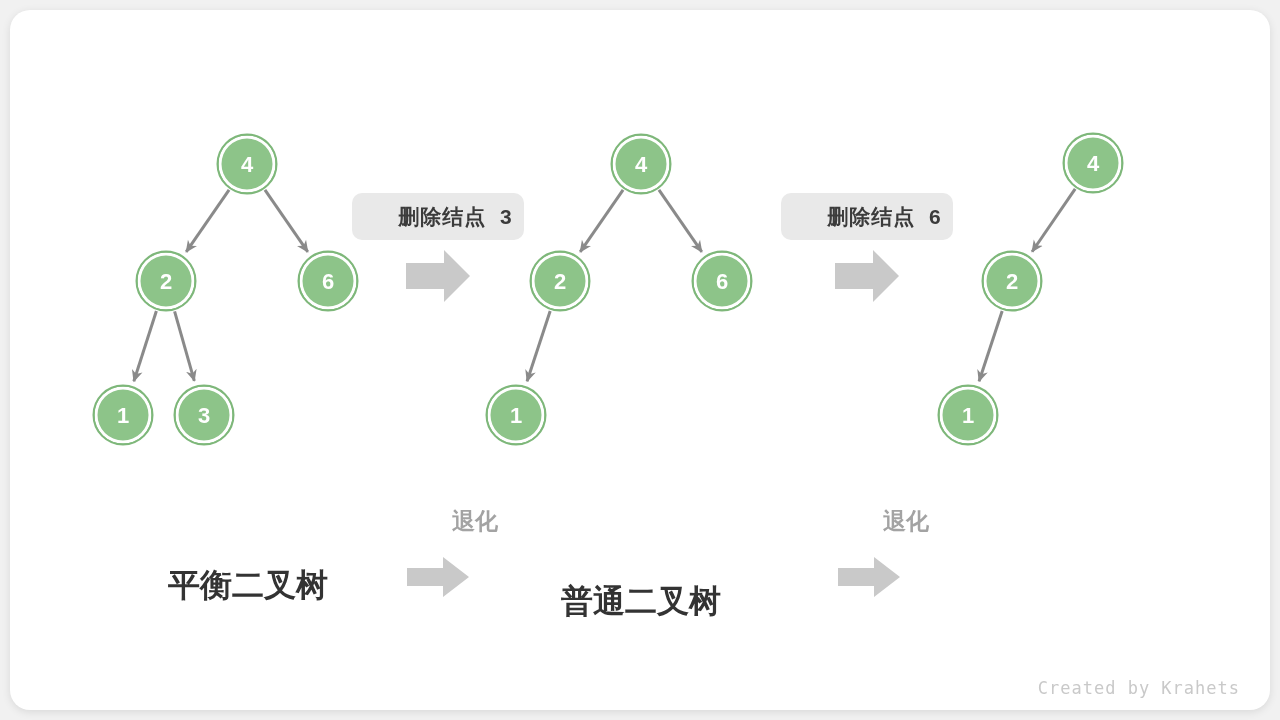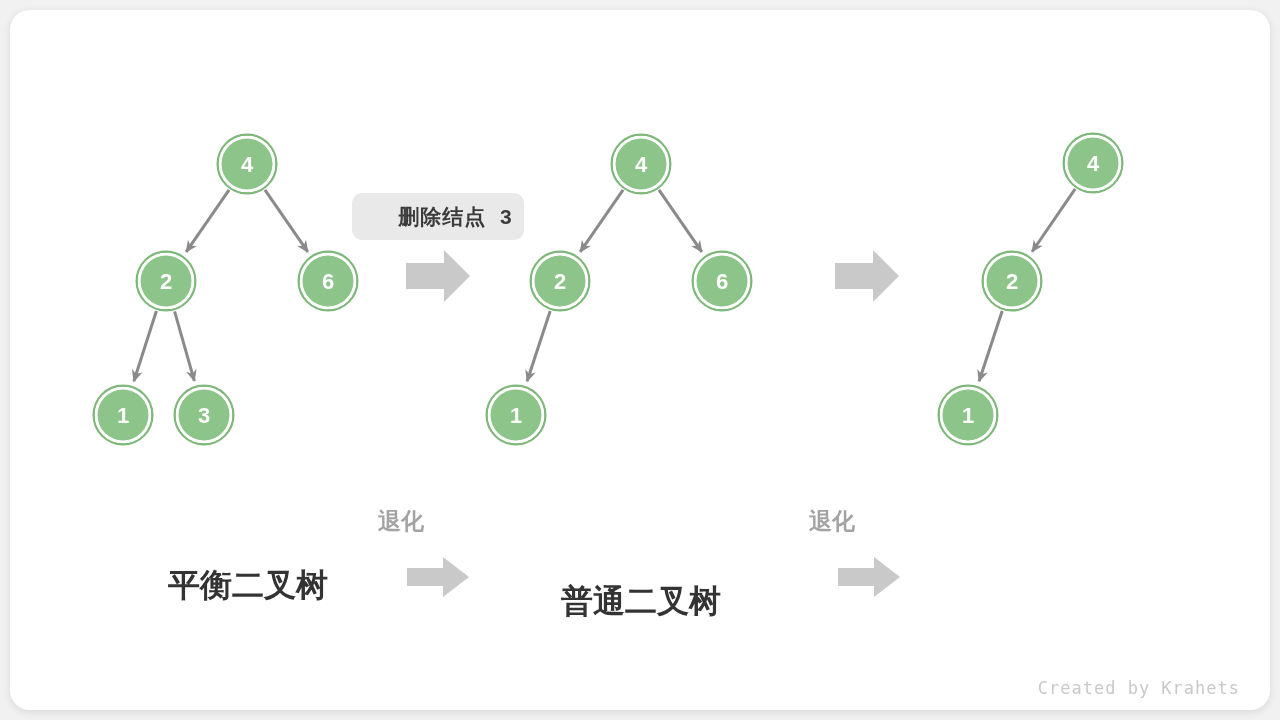--- a/index.html
+++ b/index.html
@@ -29,21 +29,21 @@
         box-shadow:inset 0 0 0 3px #ffffff;
         display:flex;align-items:center;justify-content:center;
         color:var(--node-text);font-size:22px;font-weight:700;
         transform:translate(-50%,-50%);}
   .op-label{position:absolute;width:172px;height:47px;background:var(--op-box-bg);
         border-radius:10px;display:flex;align-items:center;justify-content:center;
         font-size:21px;font-weight:700;color:var(--op-box-text);
         letter-spacing:1px;white-space:pre;padding-left:35px;}
   .big-arrow{position:absolute;}
   .big-arrow polygon{fill:var(--big-arrow);}
-  .degrade-label{position:absolute;width:120px;text-align:left;
+  .degrade-label{position:absolute;width:120px;text-align:right;
         font-size:23px;font-weight:700;color:var(--degrade-text);}
   .caption{position:absolute;width:300px;text-align:center;
         font-size:32px;font-weight:700;color:var(--caption-text);}
   .watermark{position:absolute;right:40px;bottom:22px;
         font-family:"DejaVu Sans Mono",monospace;font-size:17px;
         color:var(--watermark-text);letter-spacing:1px;}
 </style>
 </head>
 <body>
 
@@ -76,20 +76,21 @@
       <div class="node" style="left: 641px; top: 164px;">4</div>
       <div class="node" style="left: 560px; top: 281px;">2</div>
       <div class="node" style="left: 722px; top: 281px;">6</div>
       <div class="node" style="left: 516px; top: 415px;">1</div>
       <div class="node" style="left: 1093px; top: 163px;">4</div>
       <div class="node" style="left: 1012px; top: 281px;">2</div>
       <div class="node" style="left: 968px; top: 415px;">1</div>
     </div>
 
   <div class="op-label" style="left:352px;top:193px;">删除结点  3</div>
+  <div class="op-label" style="left:781px;top:193px;">删除结点  6</div>
 
   <svg class="big-arrow" style="left:406px;top:250px;" width="64" height="52" viewBox="0 0 64 52">
     <polygon points="0,13 38,13 38,0 64,26 38,52 38,39 0,39"></polygon>
   </svg>
   <svg class="big-arrow" style="left:835px;top:250px;" width="64" height="52" viewBox="0 0 64 52">
     <polygon points="0,13 38,13 38,0 64,26 38,52 38,39 0,39"></polygon>
   </svg>
 
   <div class="degrade-label" style="left:378px;top:506px;">退化</div>
   <svg class="big-arrow" style="left:407px;top:557px;" width="62" height="40" viewBox="0 0 62 40">

